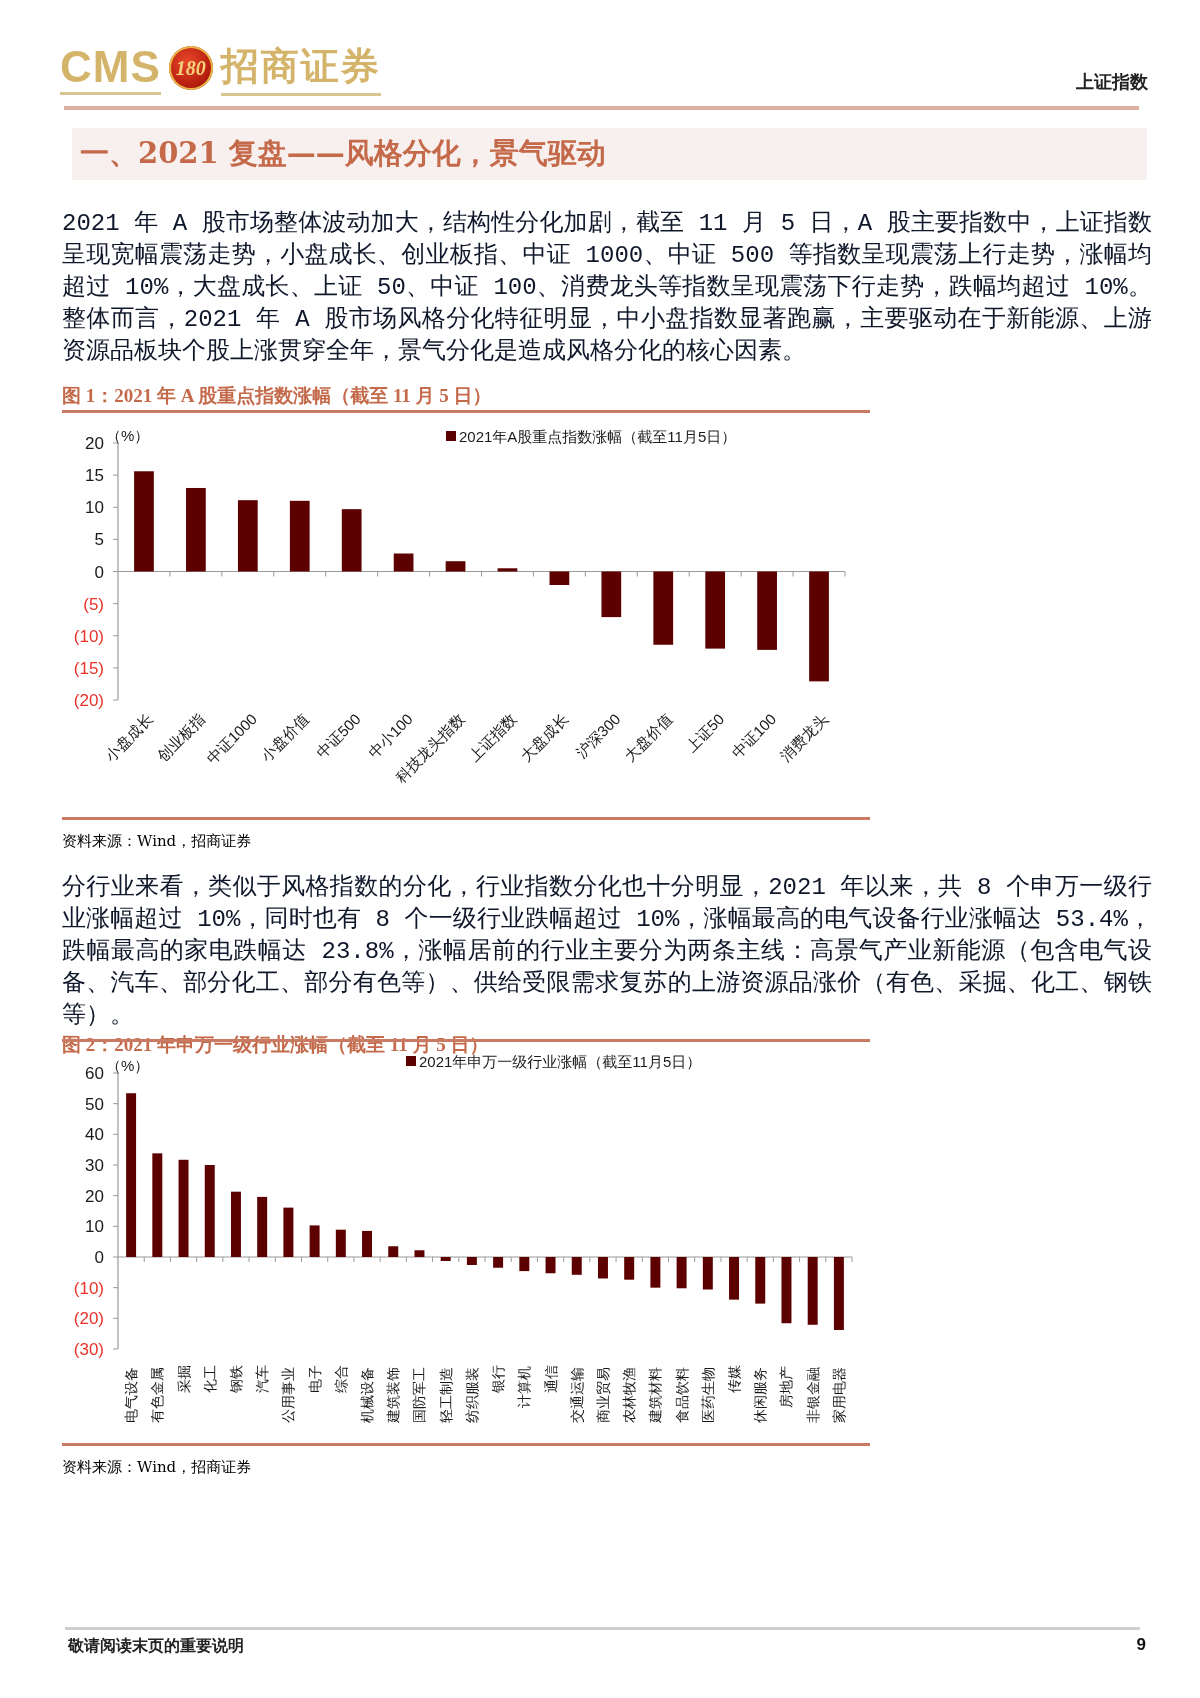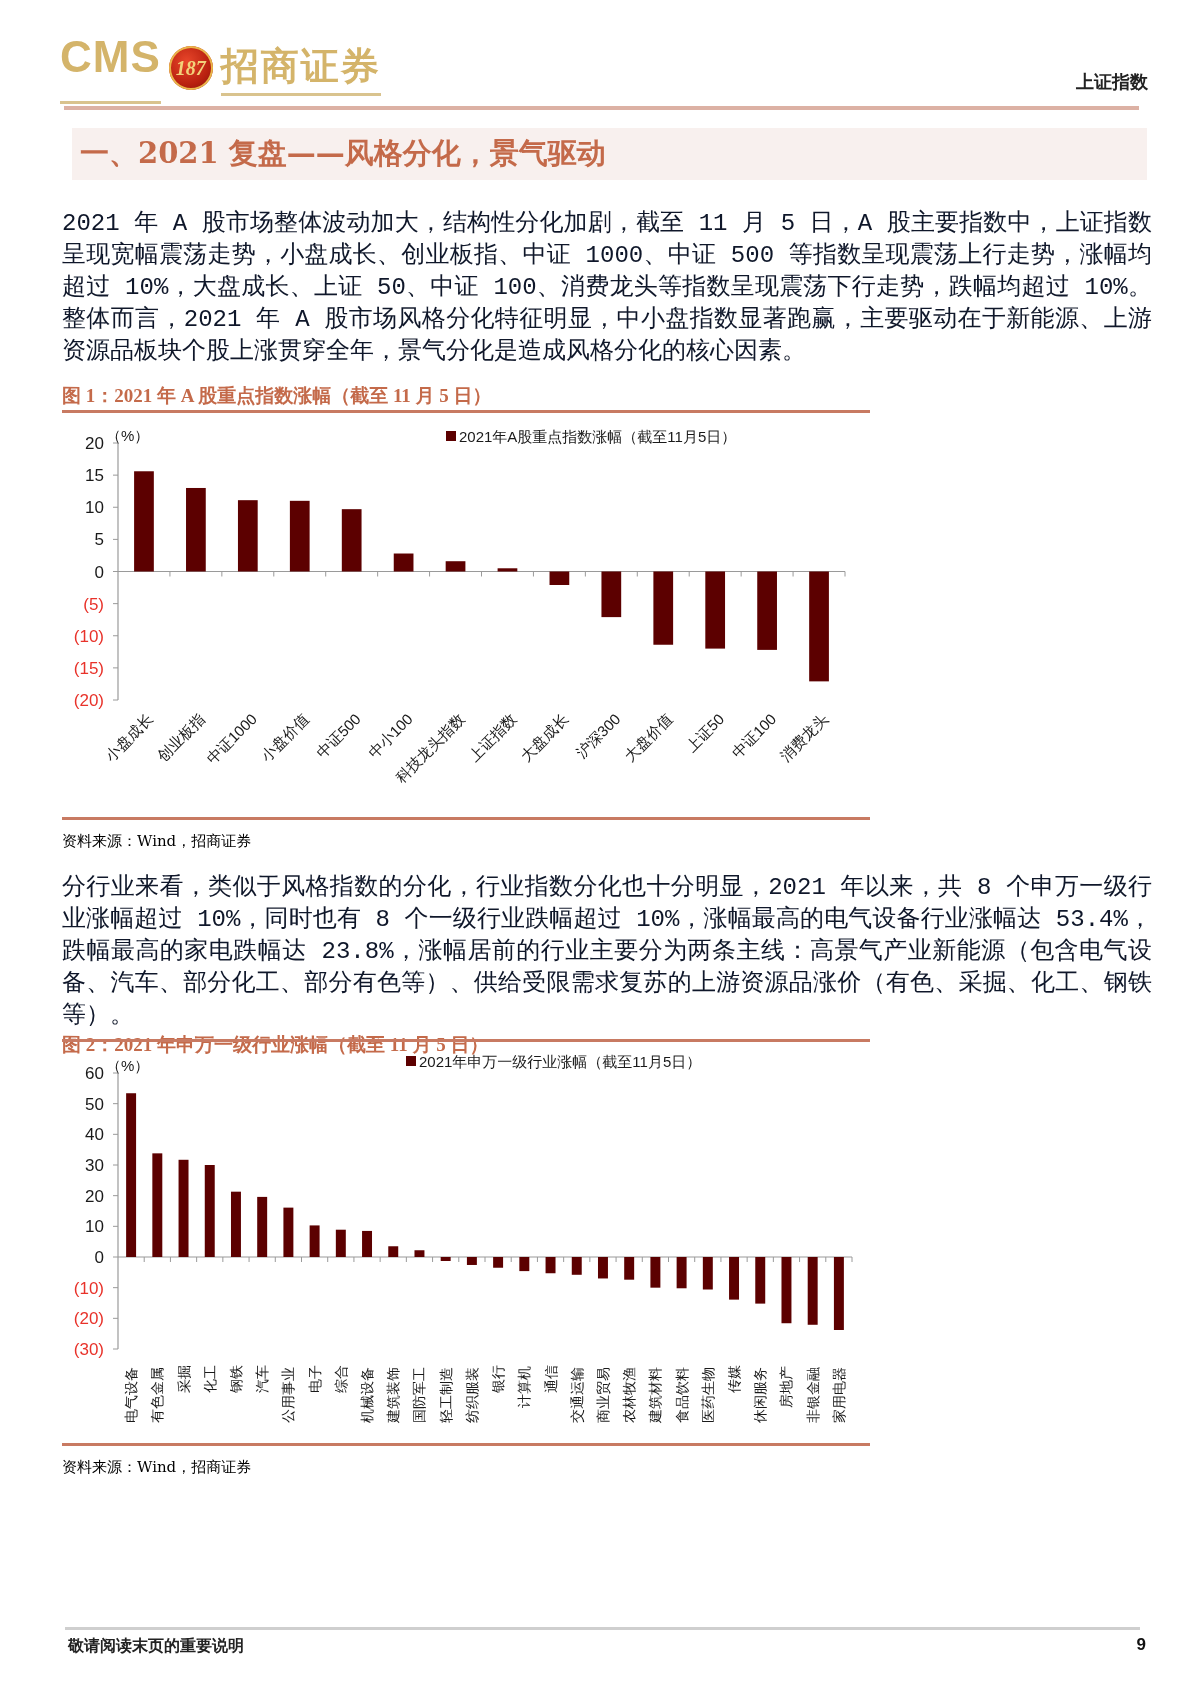--- a/index.html
+++ b/index.html
@@ -1,41 +1,41 @@
 <!DOCTYPE html>
 <html><head>
 <meta charset="utf-8">
 <style>
   html,body{margin:0;padding:0;background:#ffffff;}
   body{width:1200px;height:1698px;position:relative;overflow:hidden;font-family:"DejaVu Sans","Liberation Sans",sans-serif;color:#1a1a1a;}
   .abs{position:absolute;}
   
   .logo{left:60px;top:40px;height:56px;display:flex;align-items:center;}
-  .logo-cms{font-family:"Liberation Sans",sans-serif;font-weight:bold;font-size:44px;color:#d4b46a;letter-spacing:1px;line-height:50px;border-bottom:3px solid #d9c38e;padding-bottom:19px;}
+  .logo-cms{font-family:"Liberation Sans",sans-serif;font-weight:bold;font-size:44px;color:#d4b46a;letter-spacing:1px;line-height:50px;border-bottom:3px solid #d9c38e;padding-bottom:0;}
   .logo-emblem{width:44px;height:44px;border-radius:50%;background:radial-gradient(circle at 40% 35%,#e8462a 0%,#b8200f 60%,#7a1008 100%);margin:0 8px;display:flex;align-items:center;justify-content:center;color:#f2d27a;font-weight:bold;font-style:italic;font-size:20px;font-family:"Liberation Serif",serif;box-shadow:0 0 0 2px #e9b64a inset;}
   .logo-cn{font-family:"DejaVu Serif",serif;font-weight:bold;font-size:38px;color:#d4b46a;letter-spacing:2px;line-height:50px;border-bottom:3px solid #d9c38e;padding-bottom:2px;text-align:center;}
   .dept{right:52px;top:70px;font-family:"DejaVu Serif",serif;font-size:18px;color:#222;font-weight:bold;}
   .header-rule{left:64px;top:106px;width:1075px;height:4px;background:#dcb1a4;}
   .section-band{left:72px;top:128px;width:1075px;height:52px;background:#f8f0ee;}
   .section-title{left:80px;top:133px;font-family:"DejaVu Serif",serif;font-weight:bold;font-size:29px;color:#c46a4a;line-height:40px;}
   .para{left:62px;width:1090px;font-family:Liberation Mono, monospace;font-size:24px;line-height:32px;color:#0f172a;text-align:justify;}
   .fig-title{left:62px;font-family:Liberation Serif, serif;font-weight:bold;font-size:19px;color:#c46a4a;}
   .fig-rule{left:62px;width:808px;height:3px;background:#c87a62;}
   .source{left:62px;font-family:"DejaVu Serif",serif;font-size:15px;color:#000000;}
   .footer-rule{left:65px;top:1627px;width:1075px;height:3px;background:#cfcfcf;}
   .footer-note{left:68px;top:1636px;font-family:"DejaVu Serif",serif;font-size:16px;font-weight:bold;color:#222;}
   .page-num{right:54px;top:1635px;font-family:"Liberation Sans",sans-serif;font-size:17px;font-weight:bold;color:#111;}
   svg text{font-family:"Liberation Sans","DejaVu Sans",sans-serif;}
 </style>
 </head>
 <body>
 
 <div class="abs logo">
   <span class="logo-cms">CMS</span>
-  <span class="logo-emblem">187</span>
+  <span class="logo-emblem">180</span>
   <span class="logo-cn">招商证券</span>
 </div>
 <div class="abs dept">上证指数</div>
 <div class="abs header-rule"></div>
 
 <div class="abs section-band"></div>
 <div class="abs section-title">一、2021 复盘——风格分化，景气驱动</div>
 
 <div class="abs para" style="top:208px;">2021 年 A 股市场整体波动加大，结构性分化加剧，截至 11 月 5 日，A 股主要指数中，上证指数呈现宽幅震荡走势，小盘成长、创业板指、中证 1000、中证 500 等指数呈现震荡上行走势，涨幅均超过 10%，大盘成长、上证 50、中证 100、消费龙头等指数呈现震荡下行走势，跌幅均超过 10%。整体而言，2021 年 A 股市场风格分化特征明显，中小盘指数显著跑赢，主要驱动在于新能源、上游资源品板块个股上涨贯穿全年，景气分化是造成风格分化的核心因素。</div>
 

